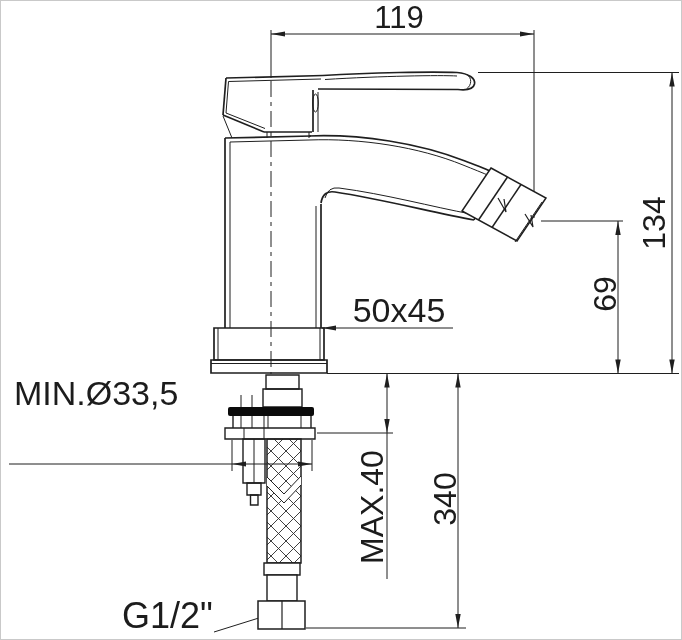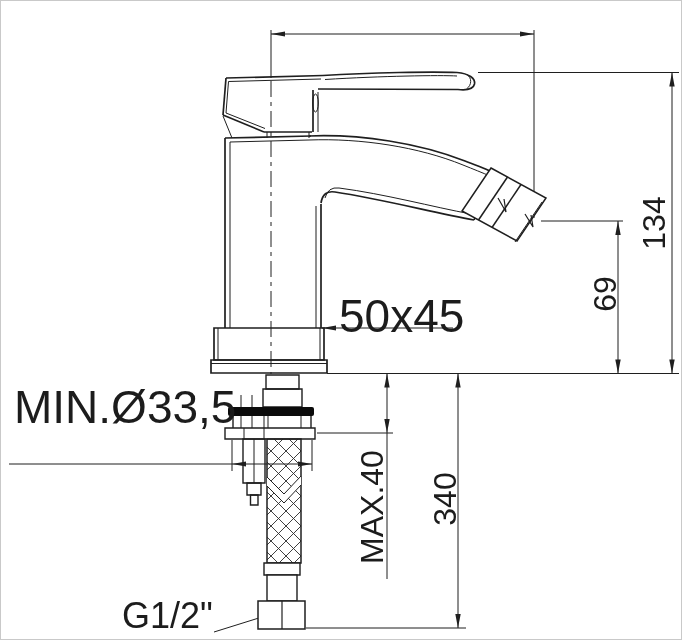--- a/index.html
+++ b/index.html
@@ -11,21 +11,21 @@
   #drawing-svg{position:absolute;left:0;top:0;}
   .lbl{
     position:absolute;white-space:nowrap;color:#1c1c1c;
     font-family:"Liberation Sans", sans-serif;font-weight:400;line-height:1;
     letter-spacing:0px;
   }
   .lbl.center{text-align:center;}
   .rot{transform:rotate(-90deg);transform-origin:center center;text-align:center;}
   .f32{font-size:31px;}
   .f34{font-size:32px;}
-  .f36{font-size:46px;}
+  .f36{font-size:34px;}
   .f38{font-size:36px;}
 </style>
 </head>
 <body>
 
 <div id="stage">
 
   <svg id="drawing-svg" width="682" height="640" viewBox="0 0 682 640">
     <defs>
       <pattern id="braid" width="15" height="15" patternUnits="userSpaceOnUse">
@@ -204,28 +204,29 @@
       <path d="M263,562 H299 V574 H263 Z" stroke-width="1.4"></path>
       <path d="M266,574 H296 V600 H266 Z" stroke-width="1.4"></path>
     </g>
 
     <g stroke="#1f1f1f" fill="#ffffff">
       <path d="M257,600 H304 V628 H257 Z" stroke-width="1.5"></path>
       <path d="M281,600 V628" stroke-width="1.2"></path>
     </g>
   </svg>
 
+  <div class="lbl center f32" style="left:348px;top:1px;width:100px;">119</div>
 
   <div class="lbl rot f34" style="left:608px;top:206px;width:90px;">134</div>
 
   <div class="lbl rot f34" style="left:574px;top:277px;width:60px;">69</div>
 
   <div class="lbl center f36" style="left:338px;top:292px;width:120px;">50x45</div>
 
-  <div class="lbl f36" style="left:13px;top:383px;">MIN.Ø33,5</div>
+  <div class="lbl f36" style="left:13px;top:375px;">MIN.Ø33,5</div>
 
 
   <div class="lbl rot f34" style="left:296px;top:490px;width:150px;">MAX.40</div>
 
   <div class="lbl rot f34" style="left:404px;top:482px;width:80px;">340</div>
 
   <div class="lbl f38" style="left:121px;top:597px;">G1/2"</div>
 </div>
 
 </body></html>

